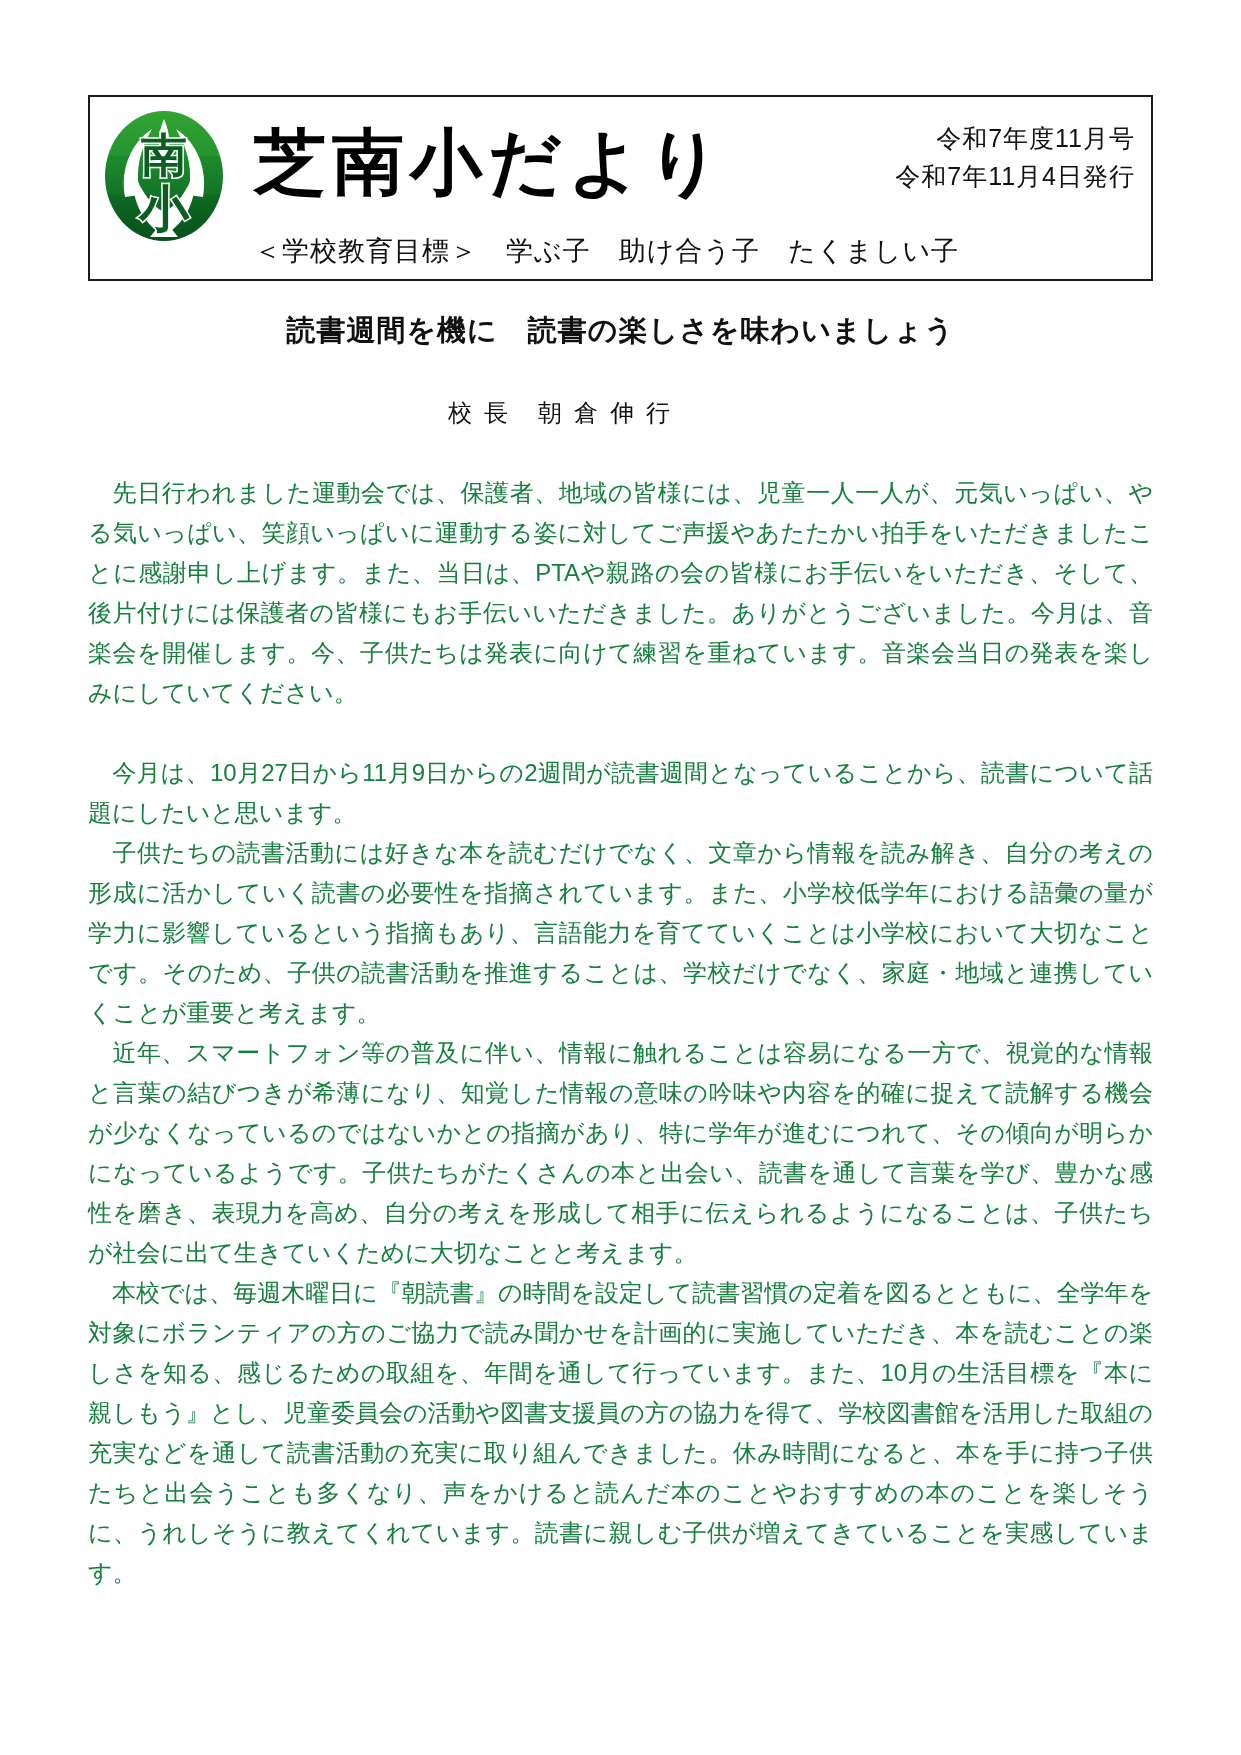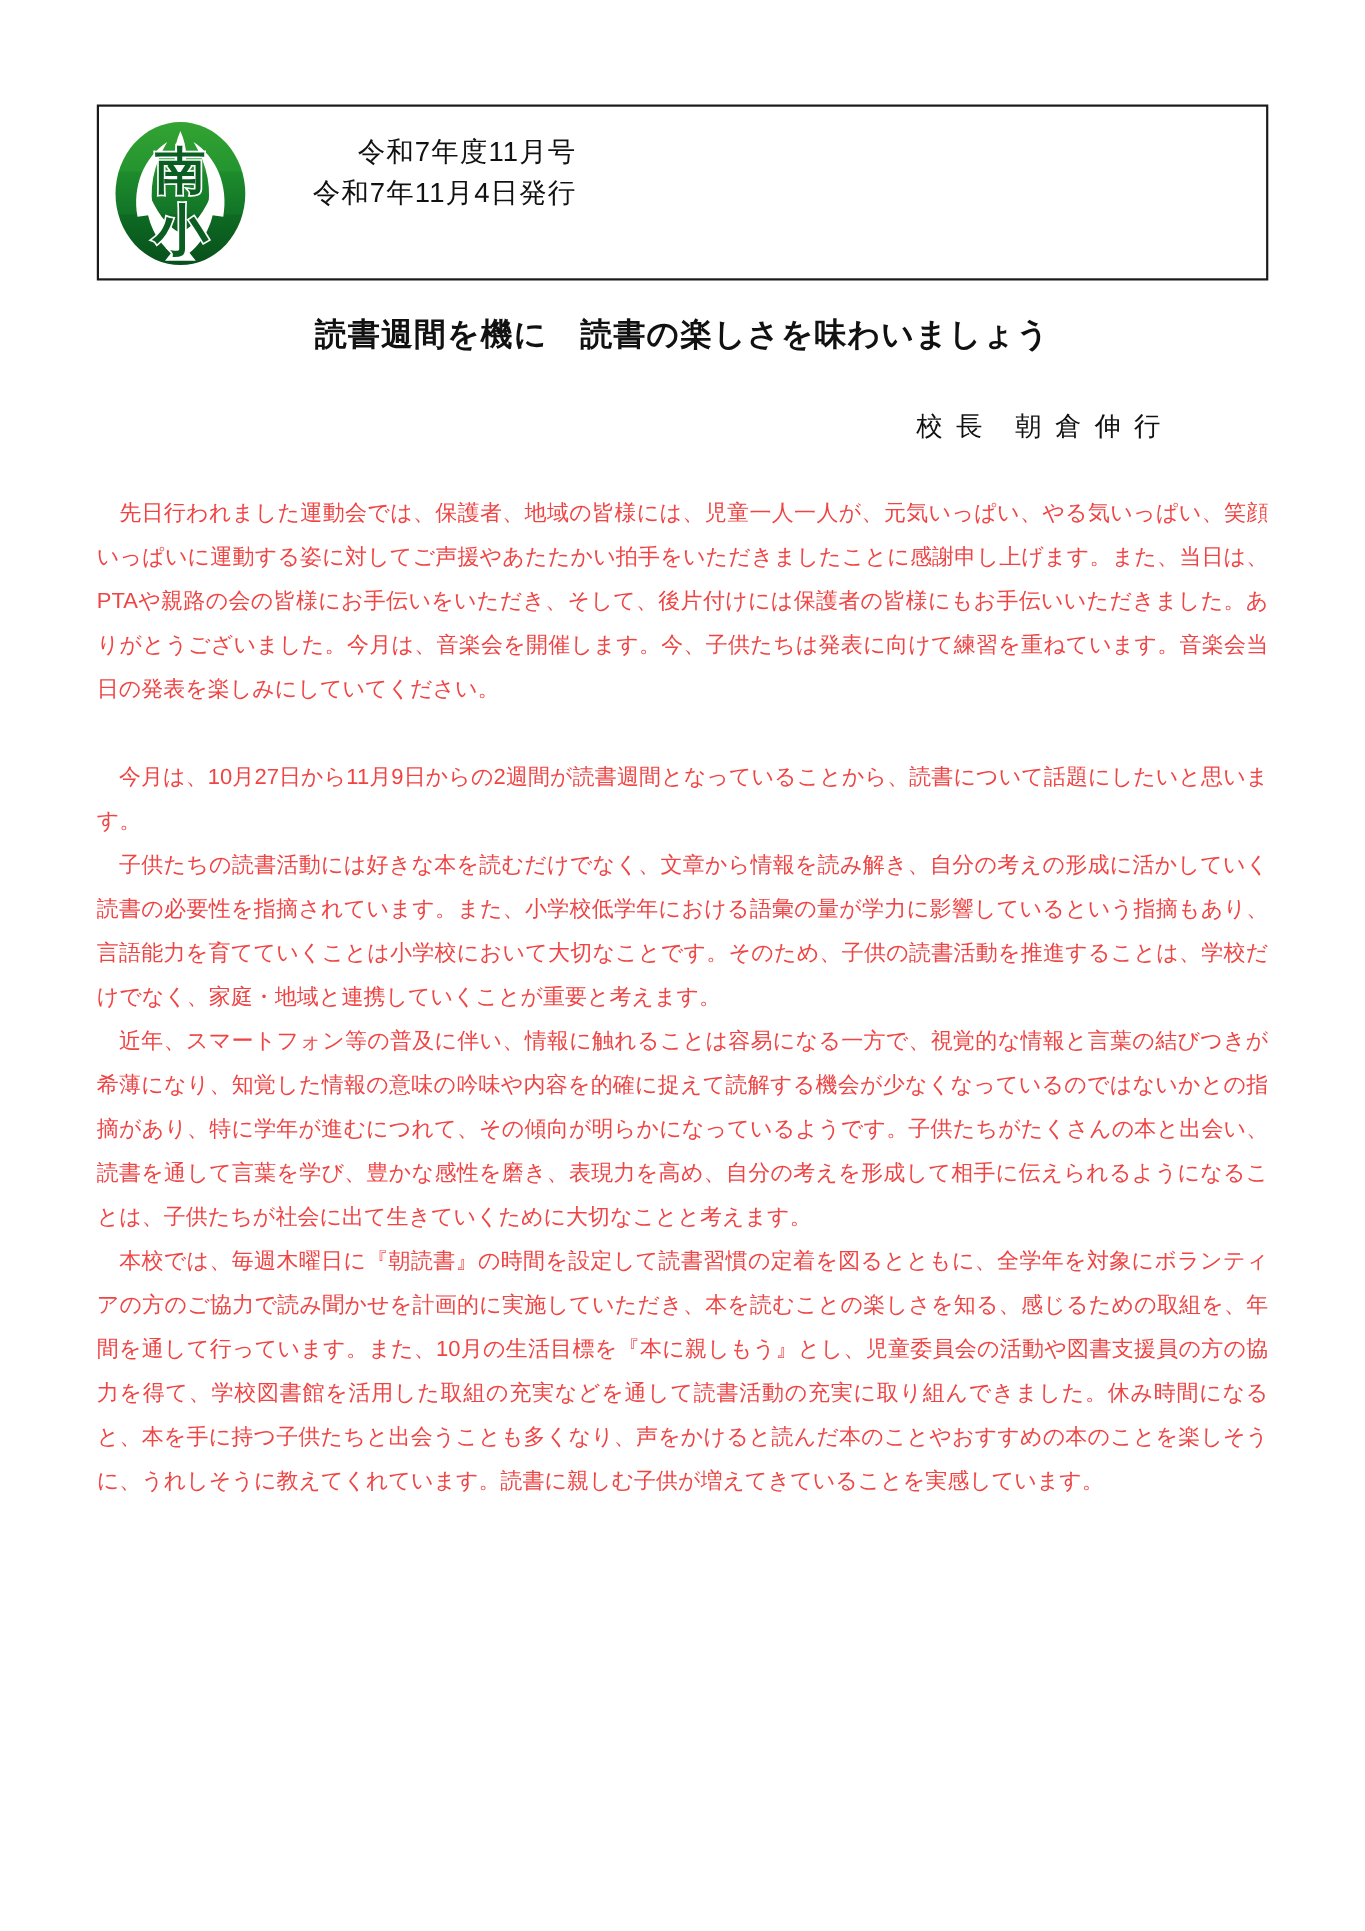--- a/index.html
+++ b/index.html
@@ -65,34 +65,34 @@
   .article-title {
     margin-top: 30px;
     text-align: center;
     font-family: "Liberation Serif", serif;
     font-weight: 700;
     font-size: 29px;
     letter-spacing: 1px;
   }
   .author-line {
     margin-top: 46px;
-    margin-right: 95px;
-    text-align: right;
+    margin-right: 120px;
+    text-align: center;
     font-family: "Liberation Serif", serif;
     font-size: 24px;
     letter-spacing: 3px;
   }
   .article-body {
     margin-top: 44px;
     font-family: "Liberation Sans", sans-serif;
-    font-size: 20px;
+    font-size: 24px;
     line-height: 40px;
     text-align: justify;
     text-justify: inter-ideograph;
-    color: #ef4444;
+    color: #15803d;
   }
   .article-body p { margin: 0; }
   .article-body p.intro { margin-bottom: 40px; }
 </style>
 </head>
 <body>
 
 <div class="page">
 
   <div class="header-box">
@@ -114,20 +114,24 @@
           <path d="M62,127 C40,113 29,92 31,62 C40,84 50,97 62,103 C74,97 84,84 93,62 C95,92 84,113 62,127 Z" fill="#ffffff"></path>
           <path d="M23,88 C18,60 29,34 50,20 C37,42 33,63 38,86 Z" fill="#ffffff"></path>
           <path d="M101,88 C106,60 95,34 74,20 C87,42 91,63 86,86 Z" fill="#ffffff"></path>
           <path d="M62,10 C55,26 55,40 62,54 C69,40 69,26 62,10 Z" fill="#ffffff"></path>
           <path d="M48,128 L56,118 L62,126 L68,118 L76,128 Z" fill="#ffffff"></path>
           <text x="62" y="62" text-anchor="middle" font-size="46" font-weight="bold" fill="#0b5e22" stroke="#ffffff" stroke-width="3" paint-order="stroke" font-family="sans-serif">南</text>
           <text x="62" y="117" text-anchor="middle" font-size="50" font-weight="bold" fill="#0b5e22" stroke="#ffffff" stroke-width="3" paint-order="stroke" font-family="sans-serif">小</text>
         </svg>
       </div>
 
+      <div class="hdr-center">
+        <div class="newsletter-title">芝南小だより</div>
+        <div class="school-goal">＜学校教育目標＞　学ぶ子　助け合う子　たくましい子</div>
+      </div>
 
       <div class="issue-block">
         <div>令和7年度11月号</div>
         <div>令和7年11月4日発行</div>
       </div>
 
     </div>
 
   </div>
 

